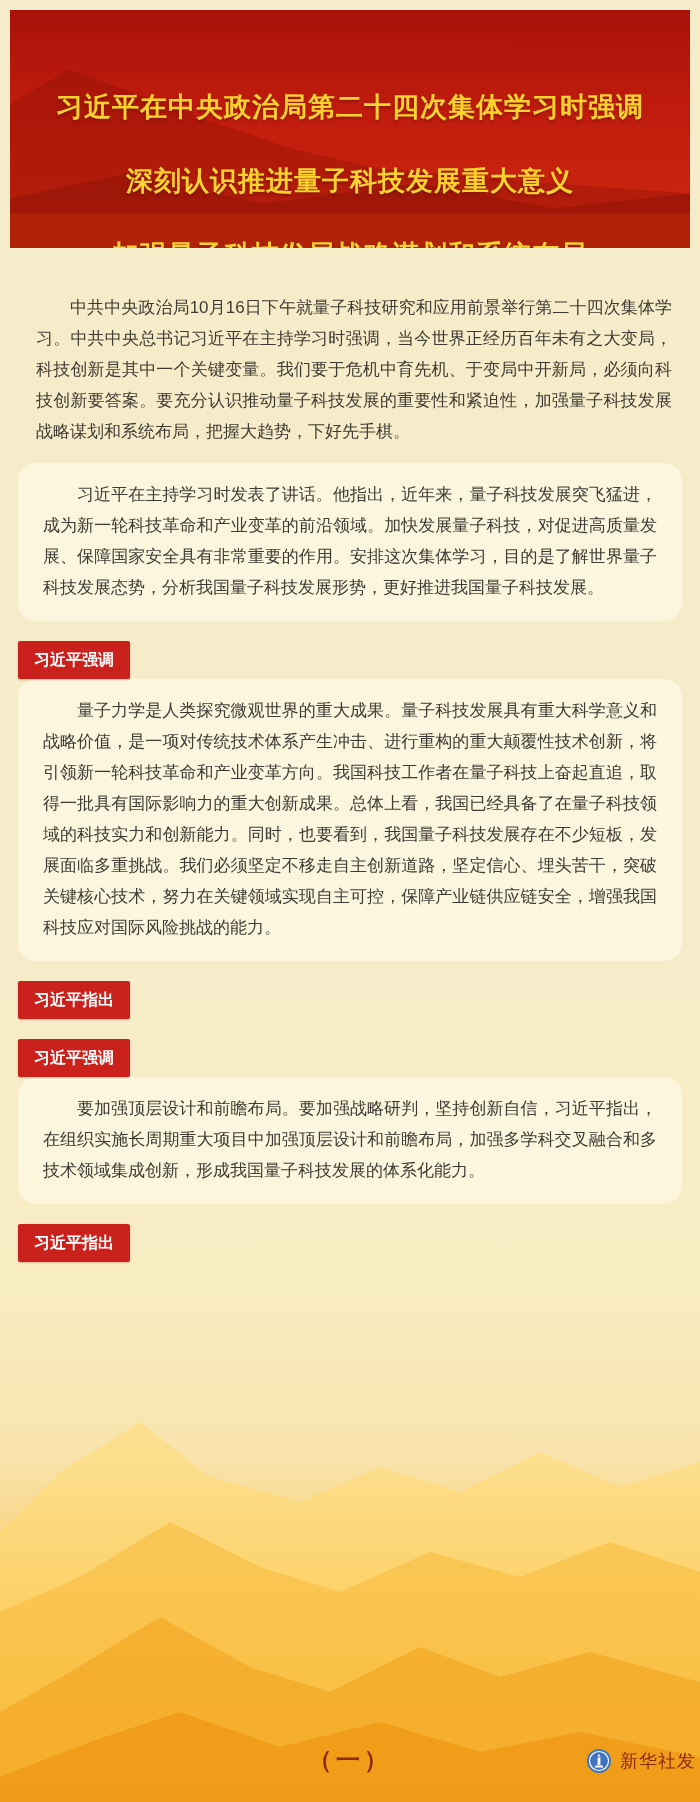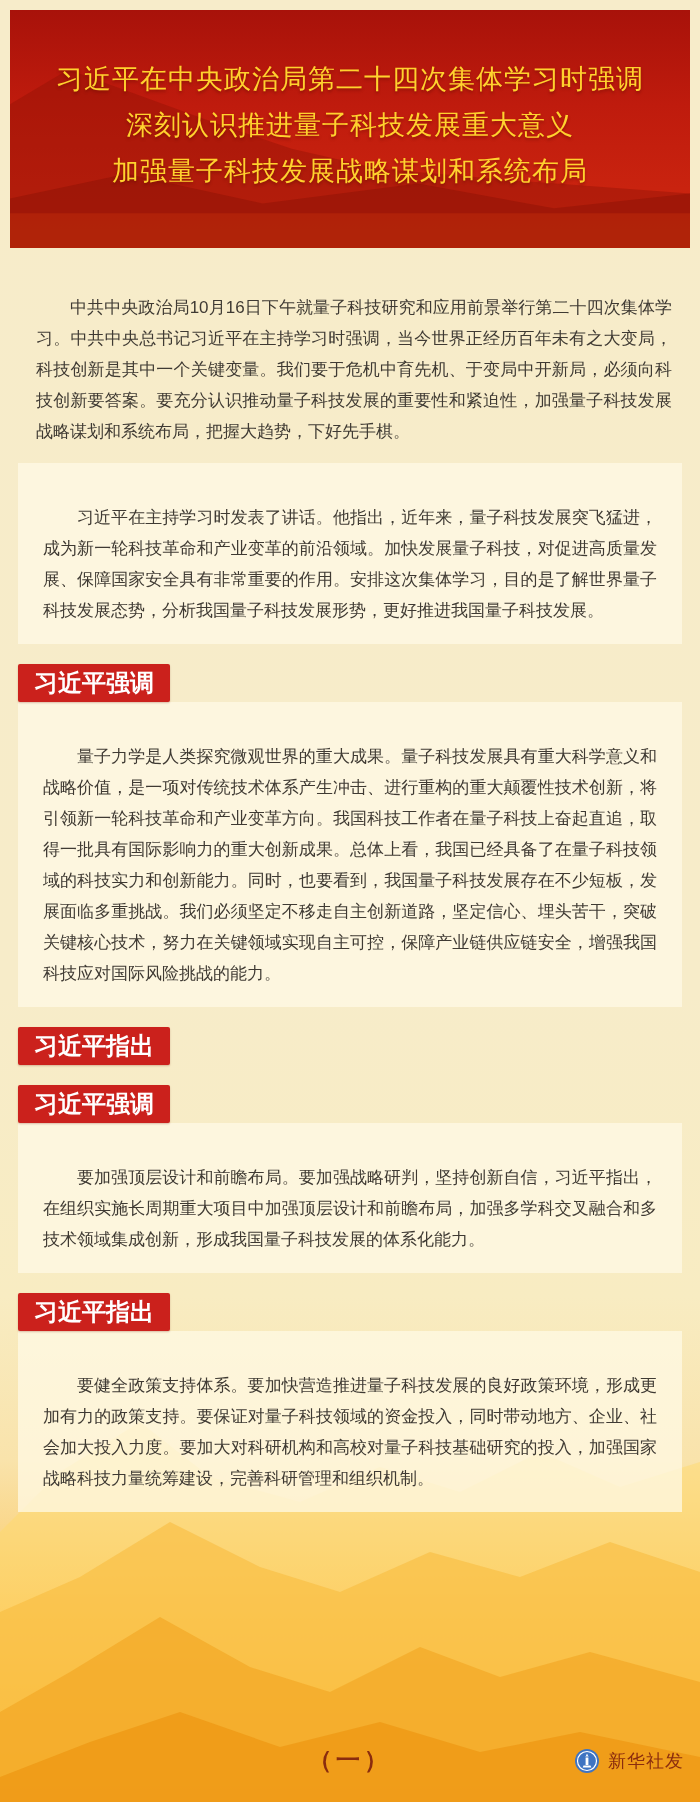--- a/index.html
+++ b/index.html
@@ -27,76 +27,77 @@
   }
   .banner-mountains{position:absolute;left:0;top:0;width:100%;height:100%;}
   .banner-titles{
     position:relative;z-index:2;
     padding-top:46px;
     text-align:center;
   }
   .banner-titles .tline{
     color:#ffd22e;
     font-size:27px;
-    font-weight:normal;
+    font-weight:bold;
     line-height:46px;
     letter-spacing:1px;
     text-shadow:0 2px 3px rgba(90,10,0,.45);
+    margin-top:28px;
   }
   
   .lead{
     margin:44px 28px 0 36px;
     font-size:17px;
     line-height:31px;
     color:#3f3a33;
     text-align:justify;
     text-indent:2em;
   }
   .box{
     margin:16px 18px 16px 18px;
     background:rgba(255,250,230,0.75);
-    border-radius:0;
-    padding:39px 25px 18px 25px;
+    border-radius:18px;
+    padding:16px 25px 18px 25px;
   }
   .box p{
     margin:0;
     font-size:17px;
     line-height:31px;
     color:#3f3a33;
     text-align:justify;
     text-indent:2em;
   }
   .section{margin-top:20px;}
   .badge{
     display:inline-block;
     margin:0 0 0 18px;
     background:#cb211c;
     color:#ffffff;
-    font-size:24px;
+    font-size:16px;
     font-weight:bold;
     line-height:24px;
     padding:7px 16px;
     border-radius:2px;
     box-shadow:0 1px 2px rgba(120,20,0,.25);
     position:relative;z-index:3;
   }
   .section .box{margin-top:0;}
   
   .page-number{
     position:absolute;z-index:3;
     left:0;right:0;bottom:26px;
     text-align:center;
     color:#8a2c0e;
     font-size:24px;
     font-weight:bold;
     letter-spacing:4px;
   }
   .credit{
     position:absolute;z-index:3;
-    right:16px;bottom:28px;
+    right:4px;bottom:28px;
     display:flex;align-items:center;gap:8px;
   }
   .credit .credit-text{
     color:#8a2c0e;
     font-size:18px;
     letter-spacing:1px;
   }
 </style>
 </head>
 <body>
@@ -144,23 +145,20 @@
 
     <div class="section">
       <div class="badge">习近平强调</div>
       <div class="box">
         <p>要加强顶层设计和前瞻布局。要加强战略研判，坚持创新自信，习近平指出，在组织实施长周期重大项目中加强顶层设计和前瞻布局，加强多学科交叉融合和多技术领域集成创新，形成我国量子科技发展的体系化能力。</p>
       </div>
     </div>
 
     <div class="section">
       <div class="badge">习近平指出</div>
-      <div class="box">
-        <p>要健全政策支持体系。要加快营造推进量子科技发展的良好政策环境，形成更加有力的政策支持。要保证对量子科技领域的资金投入，同时带动地方、企业、社会加大投入力度。要加大对科研机构和高校对量子科技基础研究的投入，加强国家战略科技力量统筹建设，完善科研管理和组织机制。</p>
-      </div>
     </div>
 
   </div>
 
   <div class="page-number">（一）</div>
 
   <div class="credit">
     <svg width="26" height="26" viewBox="0 0 26 26">
       <circle cx="13" cy="13" r="12" fill="#3f74c2"></circle>
       <circle cx="13" cy="13" r="9.5" fill="none" stroke="#ffffff" stroke-width="1.2"></circle>

